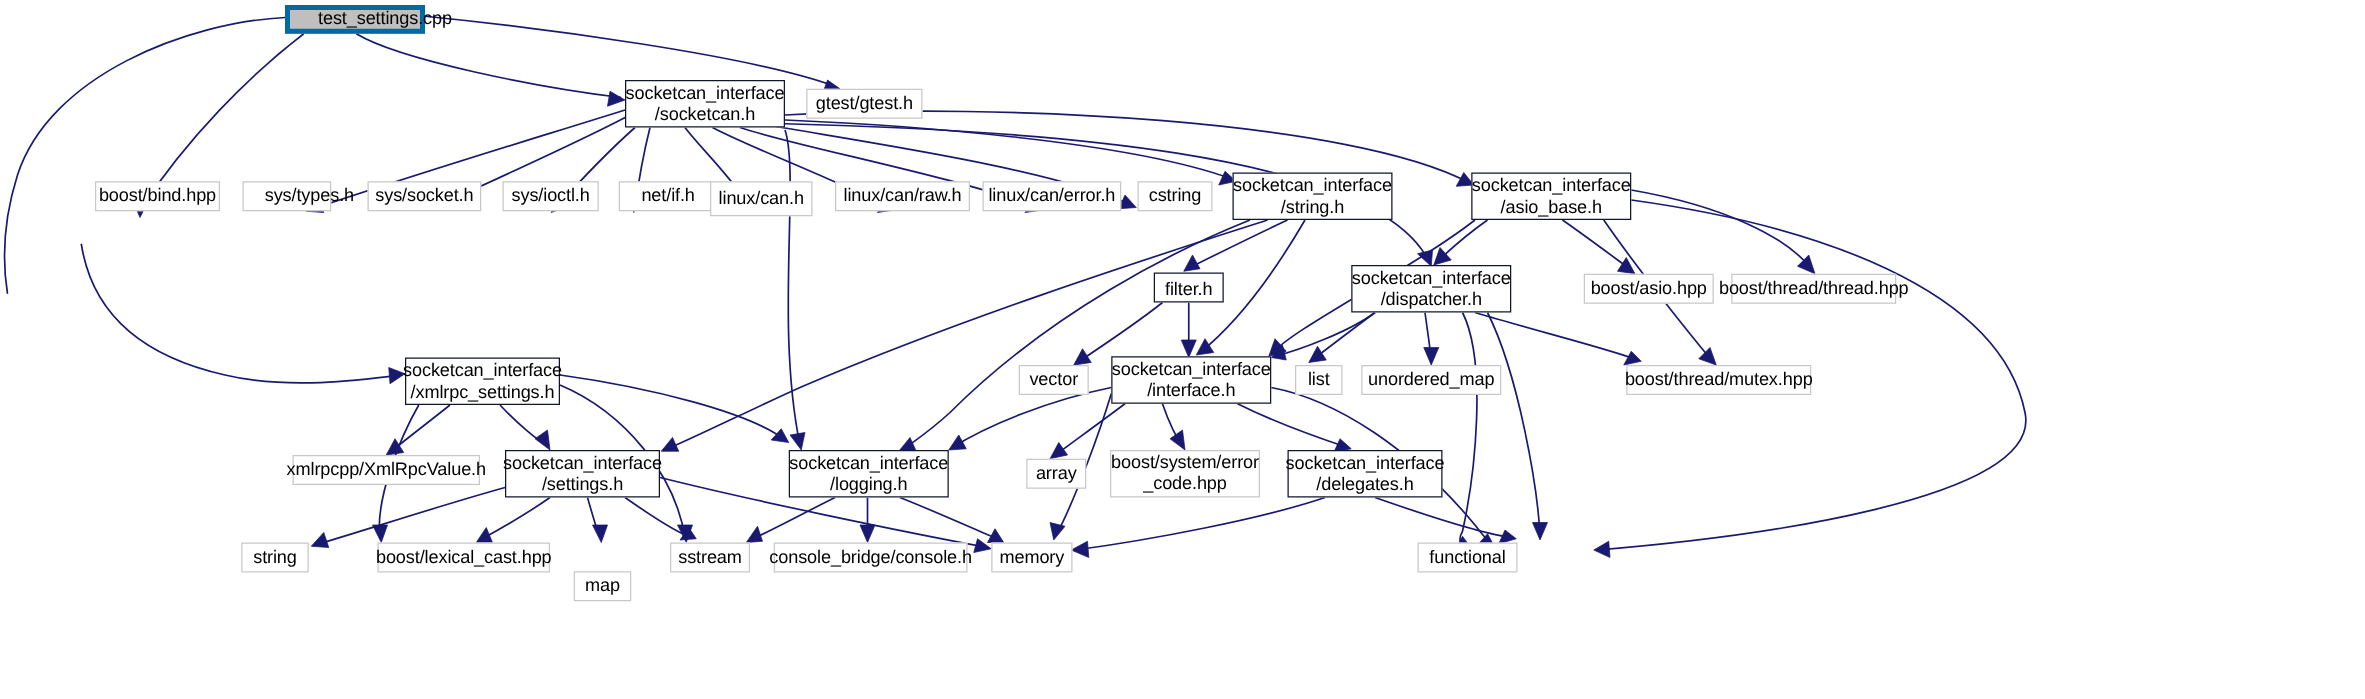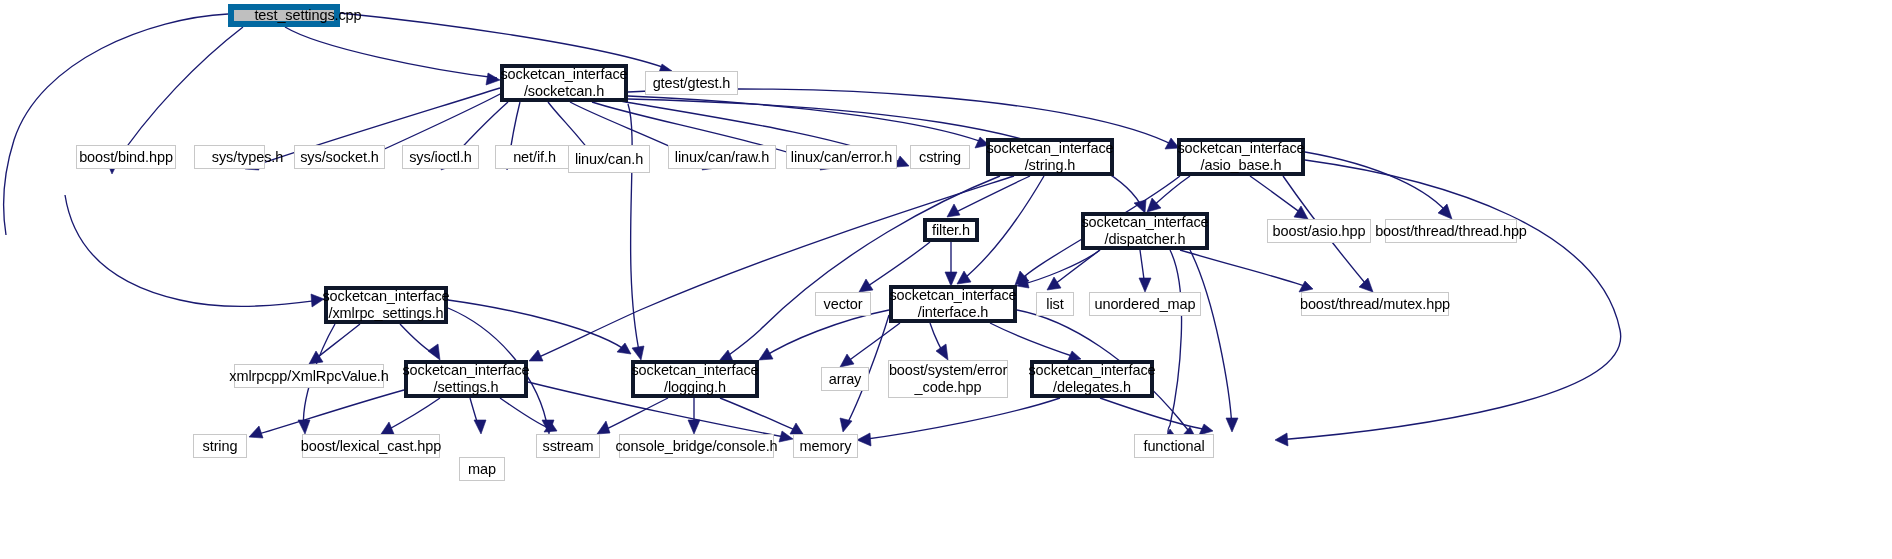--- a/index.html
+++ b/index.html
@@ -37,24 +37,25 @@
     font-size: 14.5px;
     line-height: 1.16;
     color: #000000;
     white-space: pre;
     letter-spacing: -0.1px;
   }
   .node-box.kind-external {
     border: 1px solid #c8c8c8;
   }
   .node-box.kind-internal {
-    border: 4px solid #0f172a;
+    border: 1px solid #0f172a;
+    align-items: flex-end;
   }
   .node-box.kind-root {
-    border: 6px solid #0369a1;
+    border: 4px solid #0369a1;
     background: #bfbfbf;
     padding-left: 48px;
   }
   .node-label {
     pointer-events: none;
   }
   .edge-path {
     fill: none;
     stroke: #191970;
     stroke-width: 1.35;

